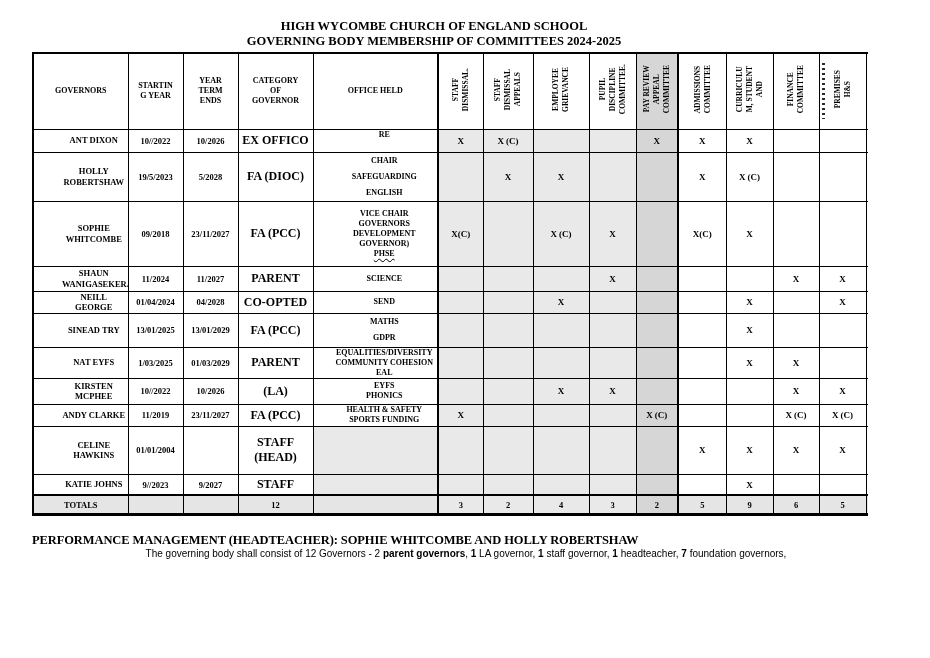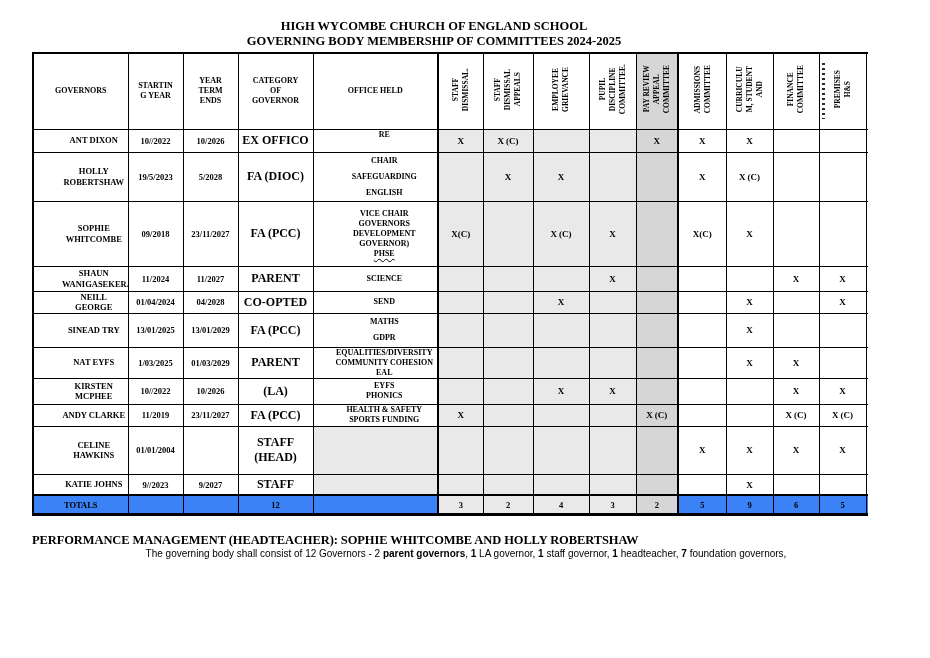--- a/index.html
+++ b/index.html
@@ -20,21 +20,21 @@
   .name-c{font-size:8.5px;font-weight:bold;text-align:center;vertical-align:middle;white-space:pre-line;line-height:1.25;padding-left:28px;}
   .date-c{font-size:8.5px;font-weight:bold;text-align:center;vertical-align:middle;}
   .cat-c{font-size:12px;font-weight:bold;text-align:center;vertical-align:middle;}
   .office-c{font-size:8px;font-weight:bold;text-align:center;vertical-align:middle;padding-left:20px;}
   .office-c div{line-height:1.25;}
   .office-c.top{vertical-align:top;}
   .office-c.spread div{line-height:2.0;}
   .mark-c{font-size:9px;font-weight:bold;text-align:center;vertical-align:middle;}
   .lt{background:#e9e9e9;}
   .dark{background:#d6d6d6;}
-  .cream{background:#3b82f6;}
+  .cream{background:#e5e5e5;}
   .shaded{background:#e9e9e9;}
   .thickL{border-left:2px solid #000;}
   .totals td{border-top:2px solid #000;font-size:8.5px;font-weight:bold;}
   .wavy{text-decoration:underline wavy 1px;text-underline-offset:2px;}
   tbody tr:nth-child(1){height:23px}  tbody tr:nth-child(2){height:49px}
   tbody tr:nth-child(3){height:65px}  tbody tr:nth-child(4){height:25px}
   tbody tr:nth-child(5){height:21px}  tbody tr:nth-child(6){height:34px}
   tbody tr:nth-child(7){height:29px}  tbody tr:nth-child(8){height:26px}
   tbody tr:nth-child(9){height:22px}  tbody tr:nth-child(10){height:48px}
   tbody tr:nth-child(11){height:21px} tbody tr:nth-child(12){height:19px}

